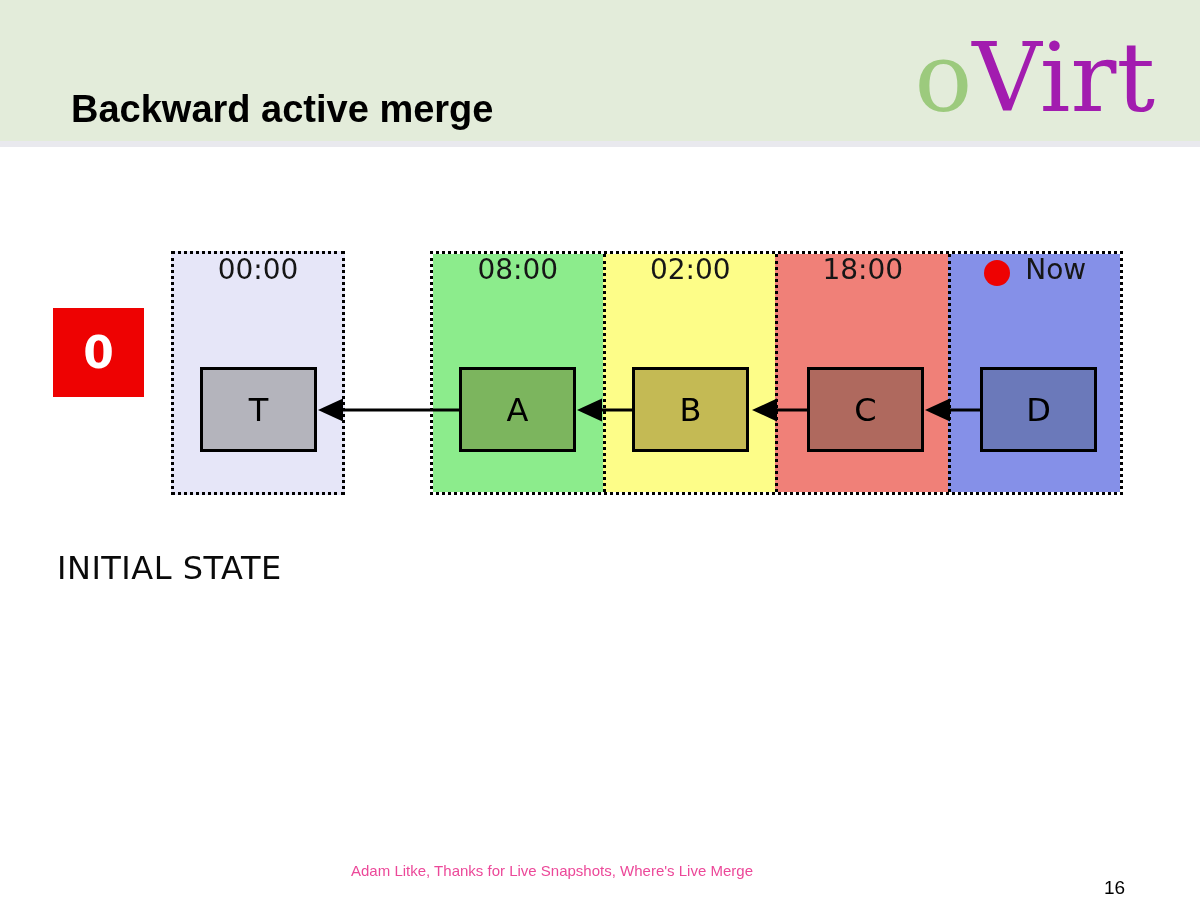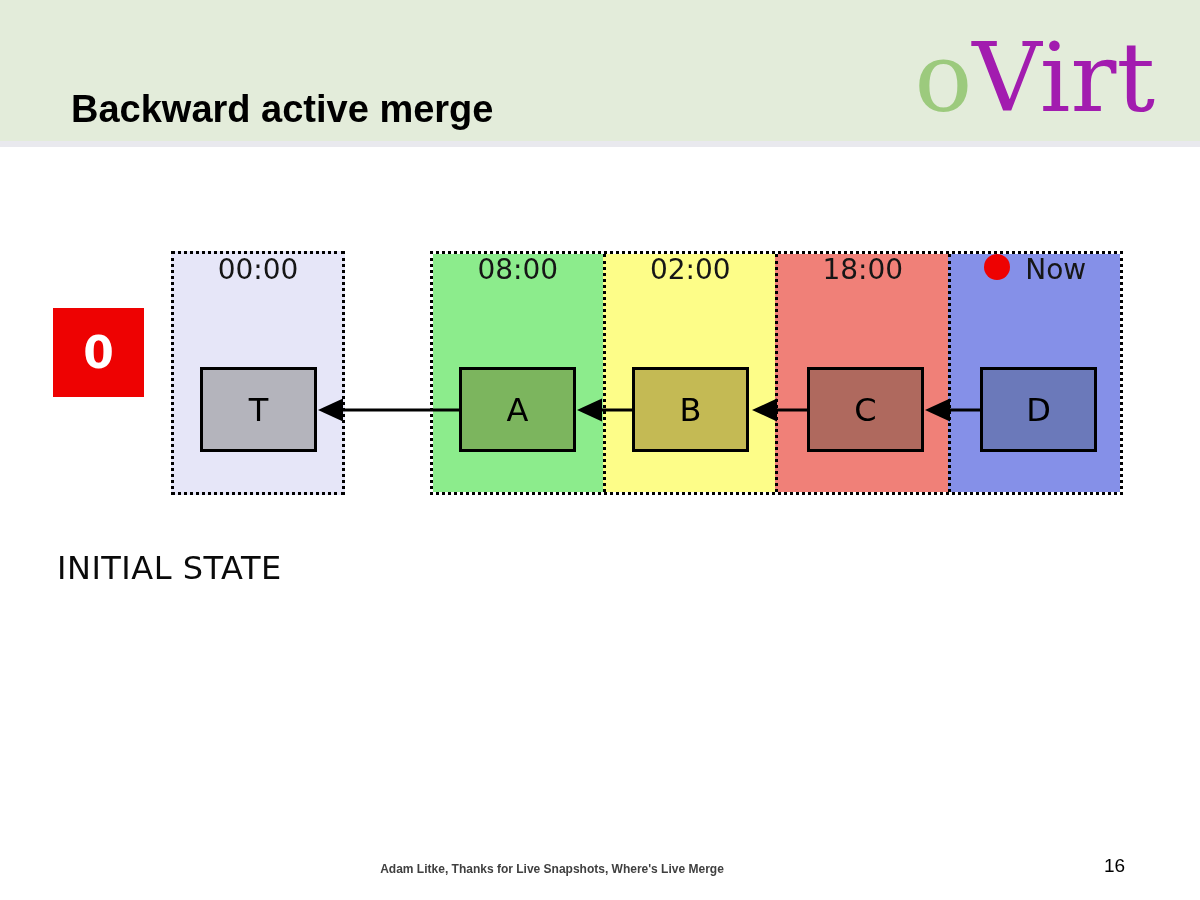--- a/index.html
+++ b/index.html
@@ -84,21 +84,21 @@
   .panel-cell + .panel-cell { border-left: 3px dotted #000000; }
 
   .panel-label {
     margin-top: 0;
     text-align: center;
     font-size: 28px;
     line-height: 32px;
     color: #161616;
     white-space: nowrap;
   }
-  .now-wrap { display: flex; align-items: flex-start; justify-content: center; gap: 15px; }
+  .now-wrap { display: flex; align-items: flex-end; justify-content: center; gap: 15px; }
   .now-dot {
     width: 26px; height: 26px;
     border-radius: 50%;
     background: #ee0202;
     flex: 0 0 auto;
   }
 
   .snap-box {
     position: absolute;
     top: 367px;
@@ -130,28 +130,28 @@
     color: #0a0a0a;
     white-space: nowrap;
   }
 
   
   .footer-credit {
     position: absolute;
     left: 552px; top: 862px;
     transform: translateX(-50%);
     font-family: "Liberation Sans", sans-serif;
-    font-weight: bold;
-    font-size: 12px;
-    color: #404040;
+    font-weight: normal;
+    font-size: 15px;
+    color: #ec4899;
     white-space: nowrap;
   }
   .page-number {
     position: absolute;
-    left: 1104px; top: 855px;
+    left: 1104px; top: 877px;
     font-family: "Liberation Sans", sans-serif;
     font-size: 19px;
     color: #000000;
   }
 </style>
 </head>
 <body>
 
 <div class="slide">
 

